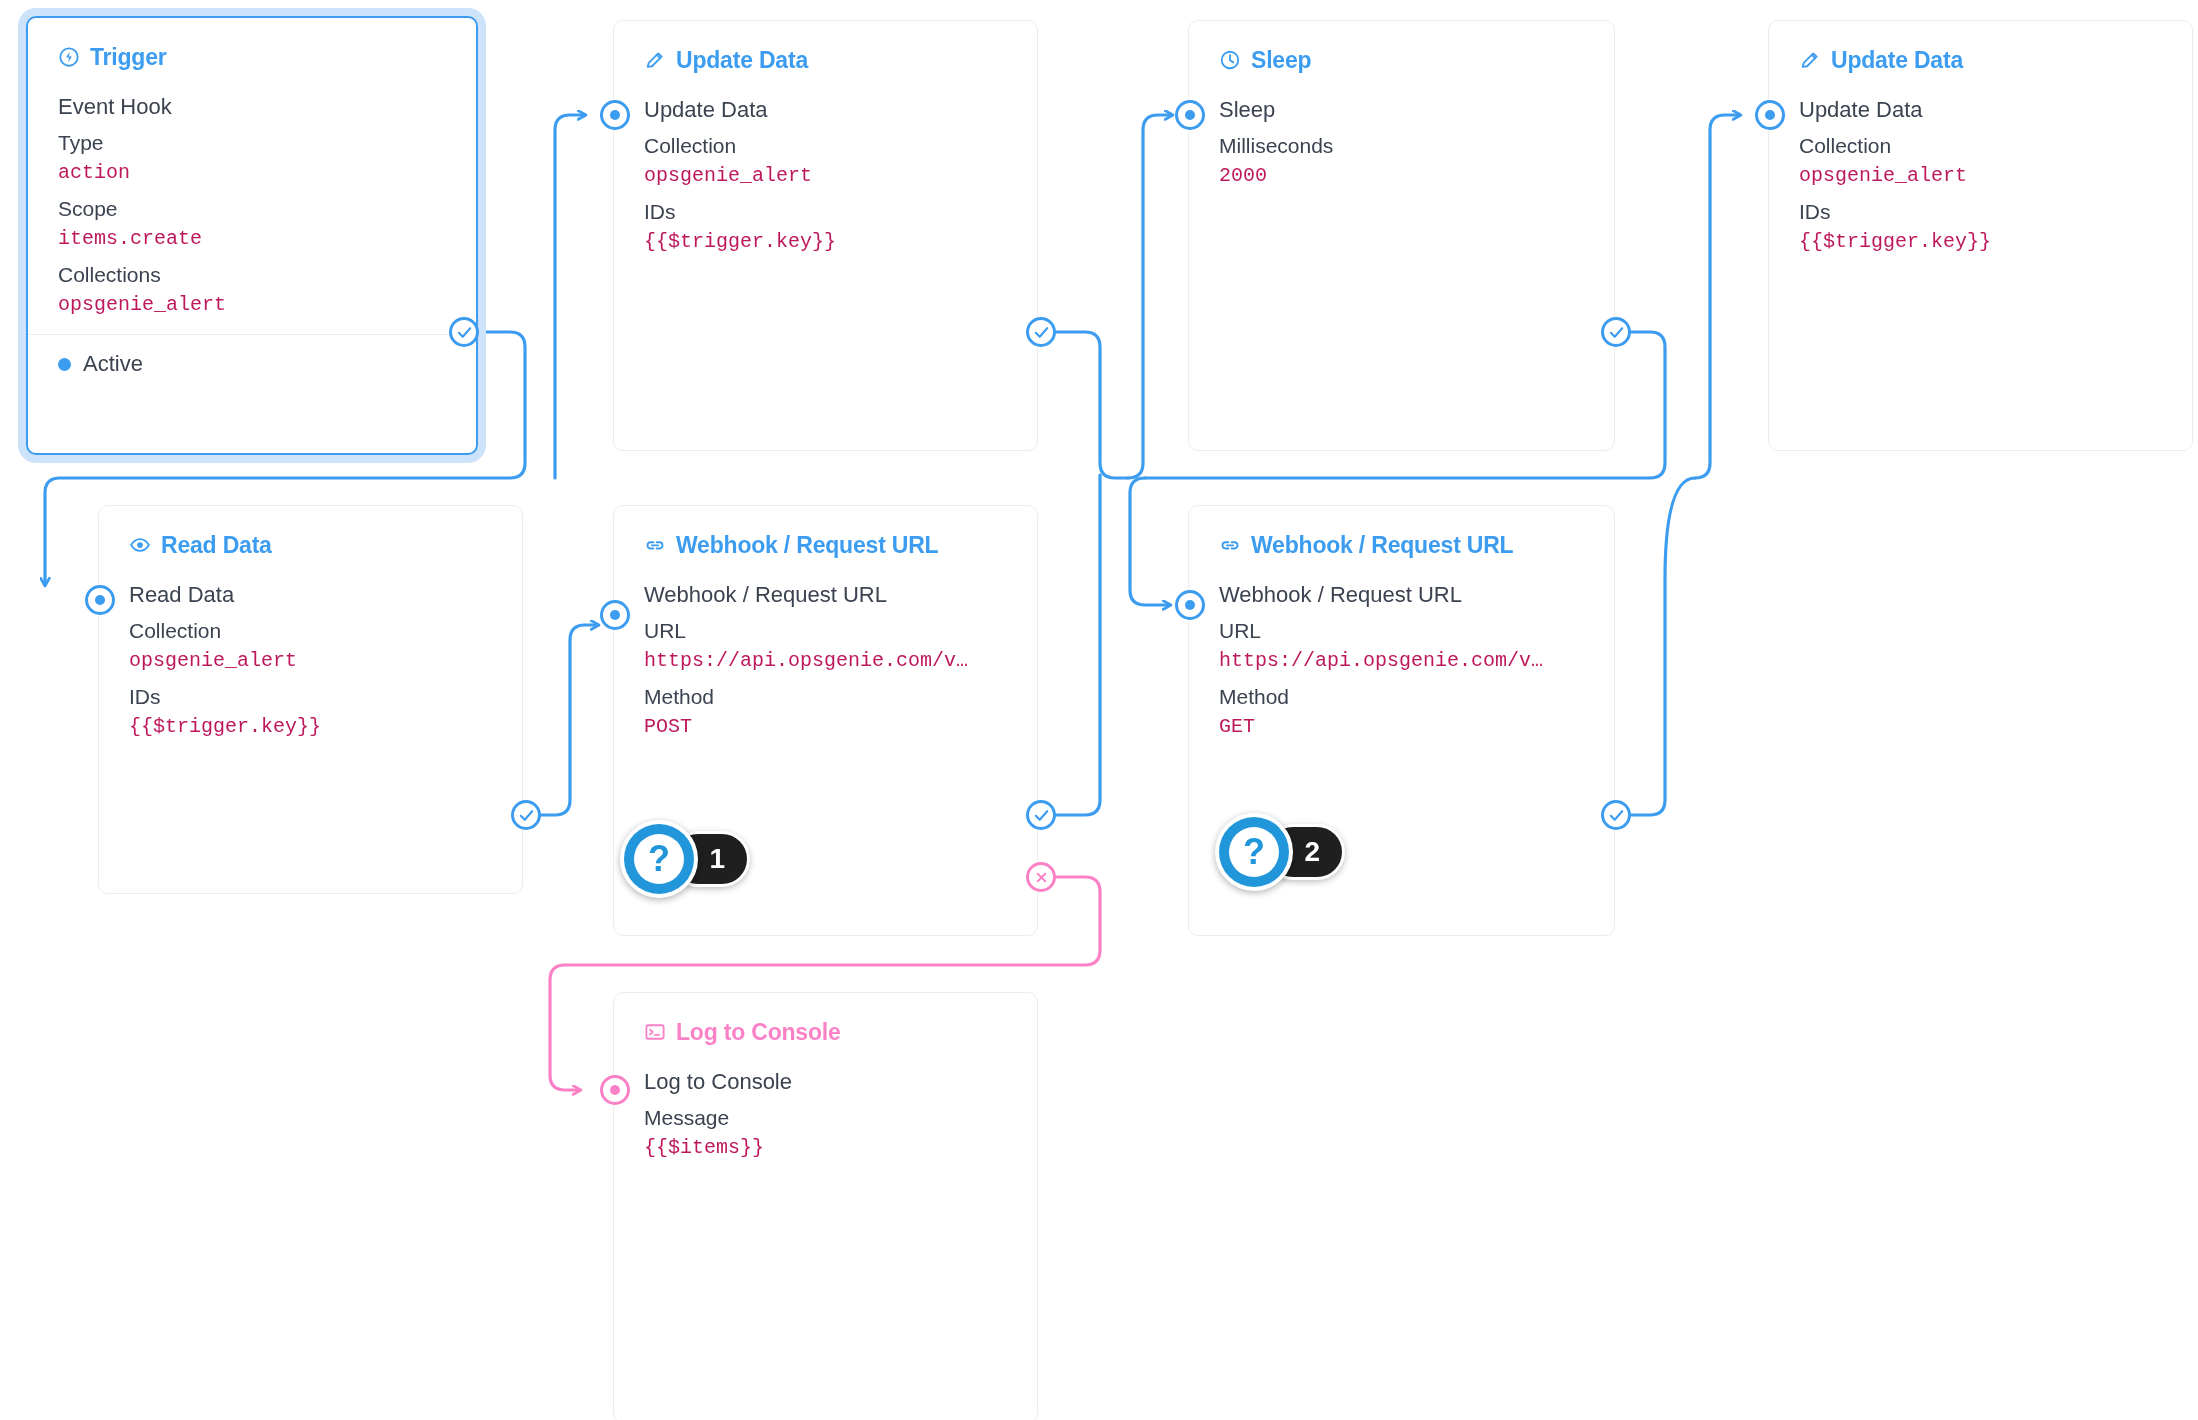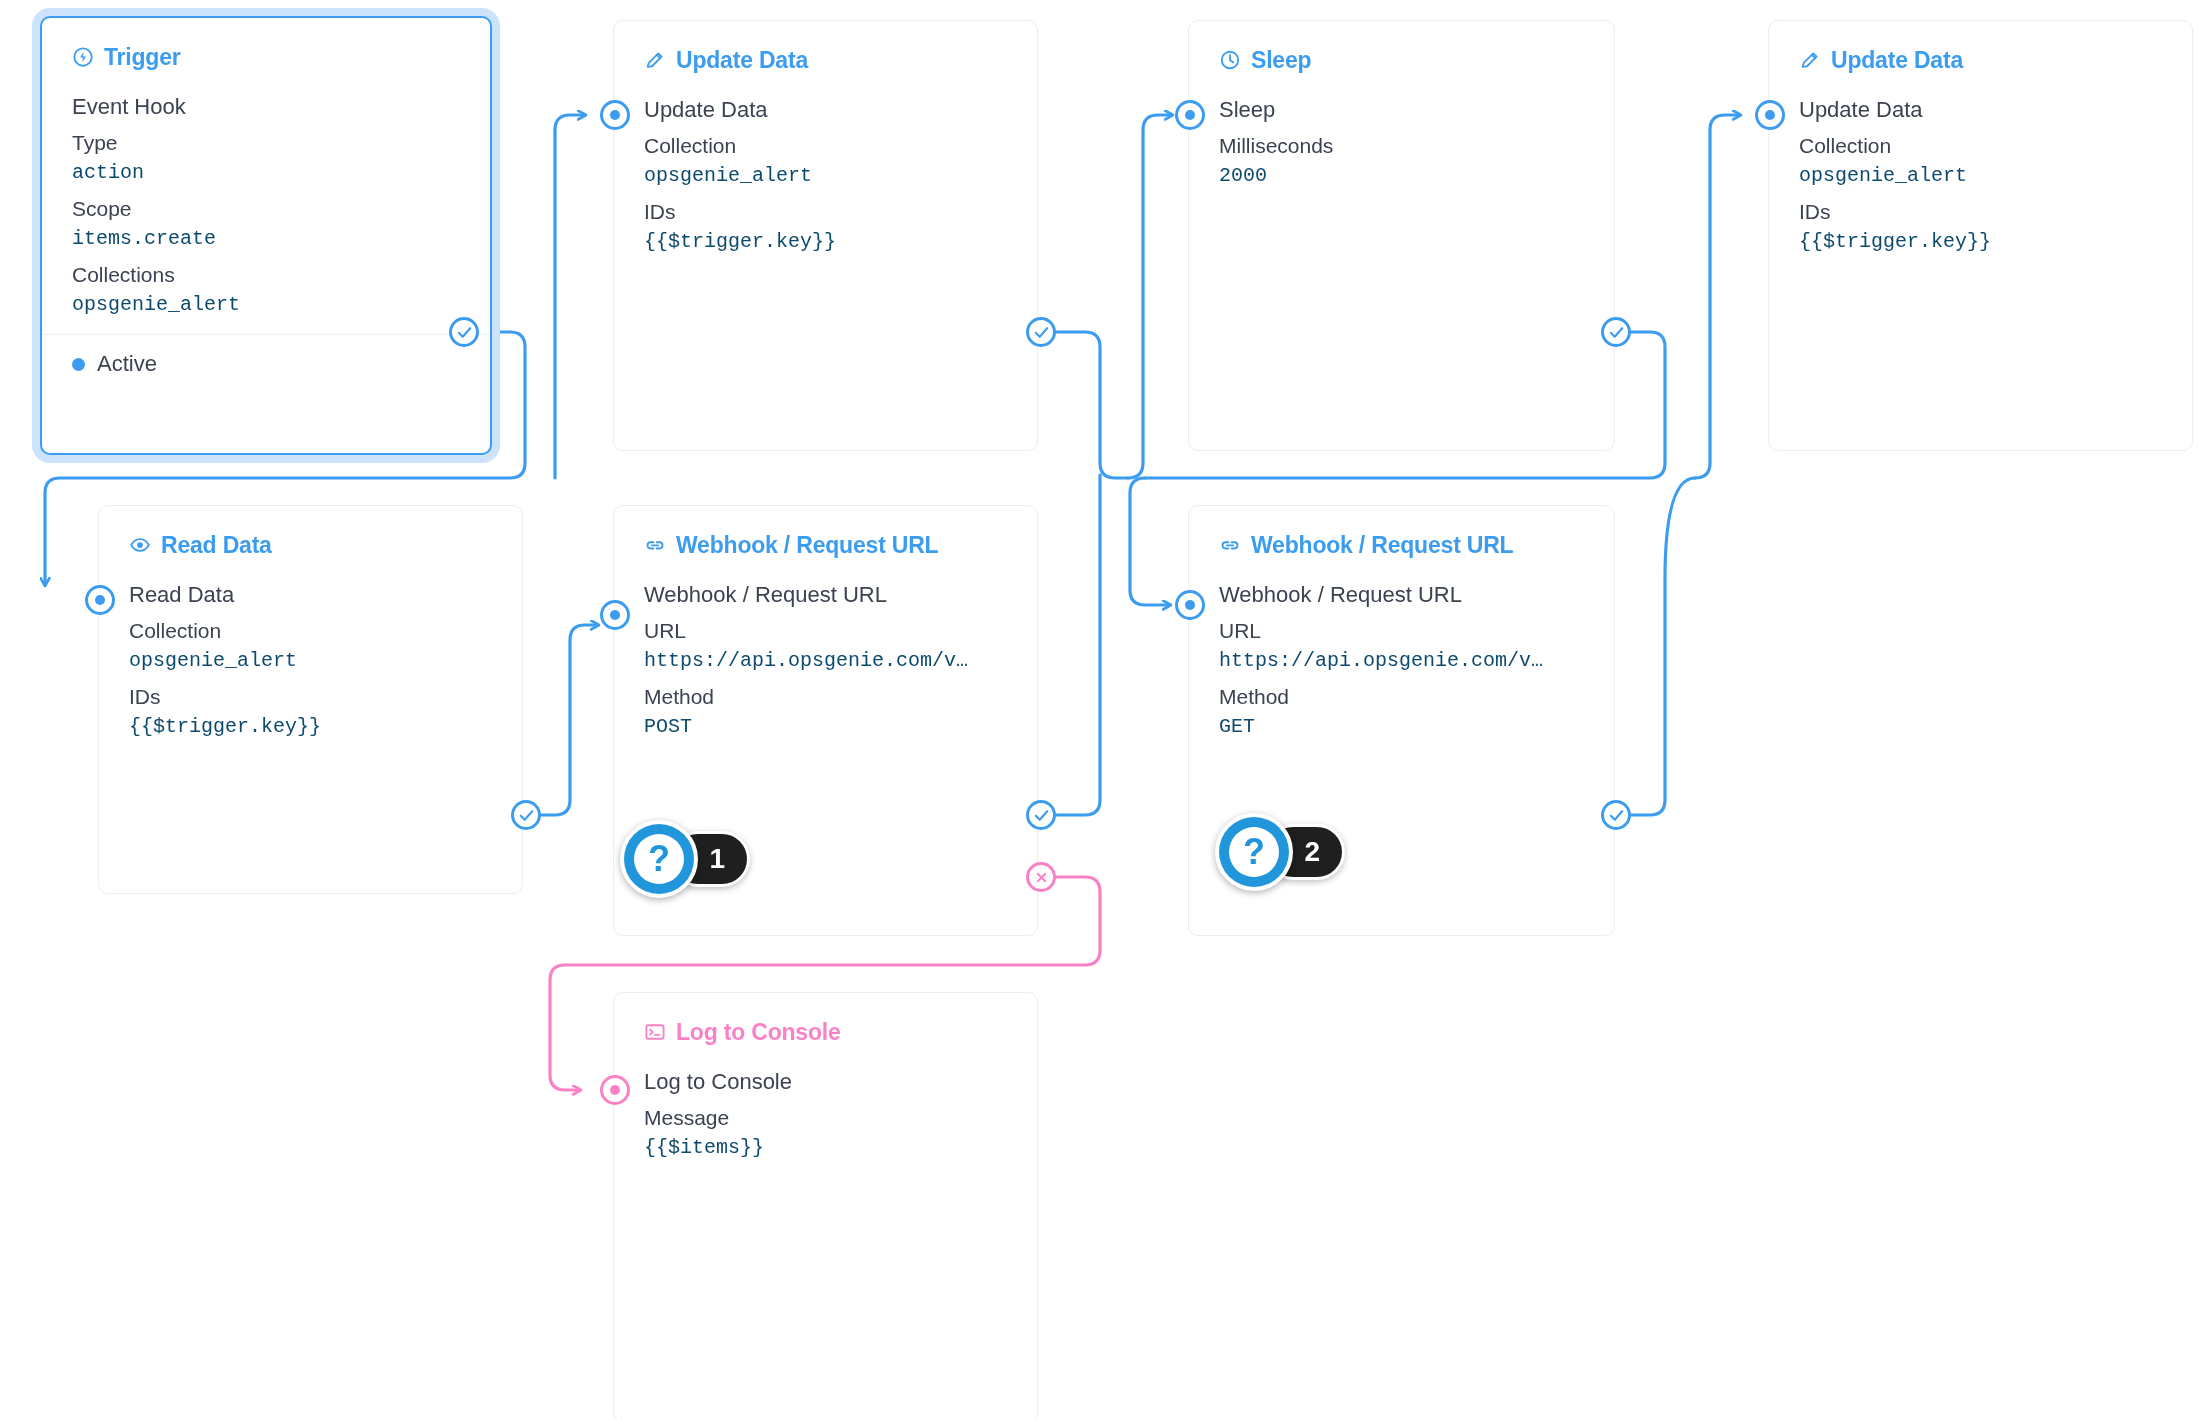--- a/index.html
+++ b/index.html
@@ -62,21 +62,21 @@
   .field-label {
     font-size: 21px;
     font-weight: normal;
     color: #3b4250;
     line-height: 30px;
     white-space: nowrap;
   }
   .field-value {
     font-family: "Liberation Mono", monospace;
     font-size: 20px;
-    color: #0c4a6e;
+    color: #be185d;
     line-height: 30px;
     white-space: nowrap;
     overflow: hidden;
   }
 
   .card-divider {
     border-top: 1px solid #eceff2;
     margin: 14px -30px 0 -30px;
   }
   .status-row {
@@ -186,21 +186,21 @@
 
       <path d="M 1620 815 H 1650 Q 1665 815 1665 800 V 580 Q 1665 478 1695 478"></path>
       <path d="M 1695 478 Q 1710 478 1710 463 V 130 Q 1710 115 1725 115 H 1740" marker-end="url(#ar-blue)"></path>
     </g>
     <g fill="none" stroke="#fb81c7" stroke-width="3.2" stroke-linecap="round" stroke-linejoin="round">
 
       <path d="M 1055 877 H 1085 Q 1100 877 1100 892 V 950 Q 1100 965 1085 965 H 565 Q 550 965 550 980 V 1075 Q 550 1090 565 1090 H 580" marker-end="url(#ar-pink)"></path>
     </g>
   </svg>
 
-  <div class="card selected" style="left:40px; top:16px; width:452px; height:439px;">
+  <div class="card selected" style="left:26px; top:16px; width:452px; height:439px;">
     <div class="card-header">
       <span class="hdr-icon">
         <svg viewBox="0 0 24 24" width="22" height="22" fill="none" stroke="#3b9cf0" stroke-width="2" stroke-linecap="round" stroke-linejoin="round">
           <circle cx="12" cy="12" r="9.5"></circle>
           <path d="M12.7 6.4 L8.8 12.6 H12 L11.3 17.6 L15.2 11.4 H12 Z" fill="#3b9cf0" stroke="none"></path>
         </svg>
       </span>
       <span class="card-title">Trigger</span>
     </div>
     <div class="op-name">Event Hook</div>

